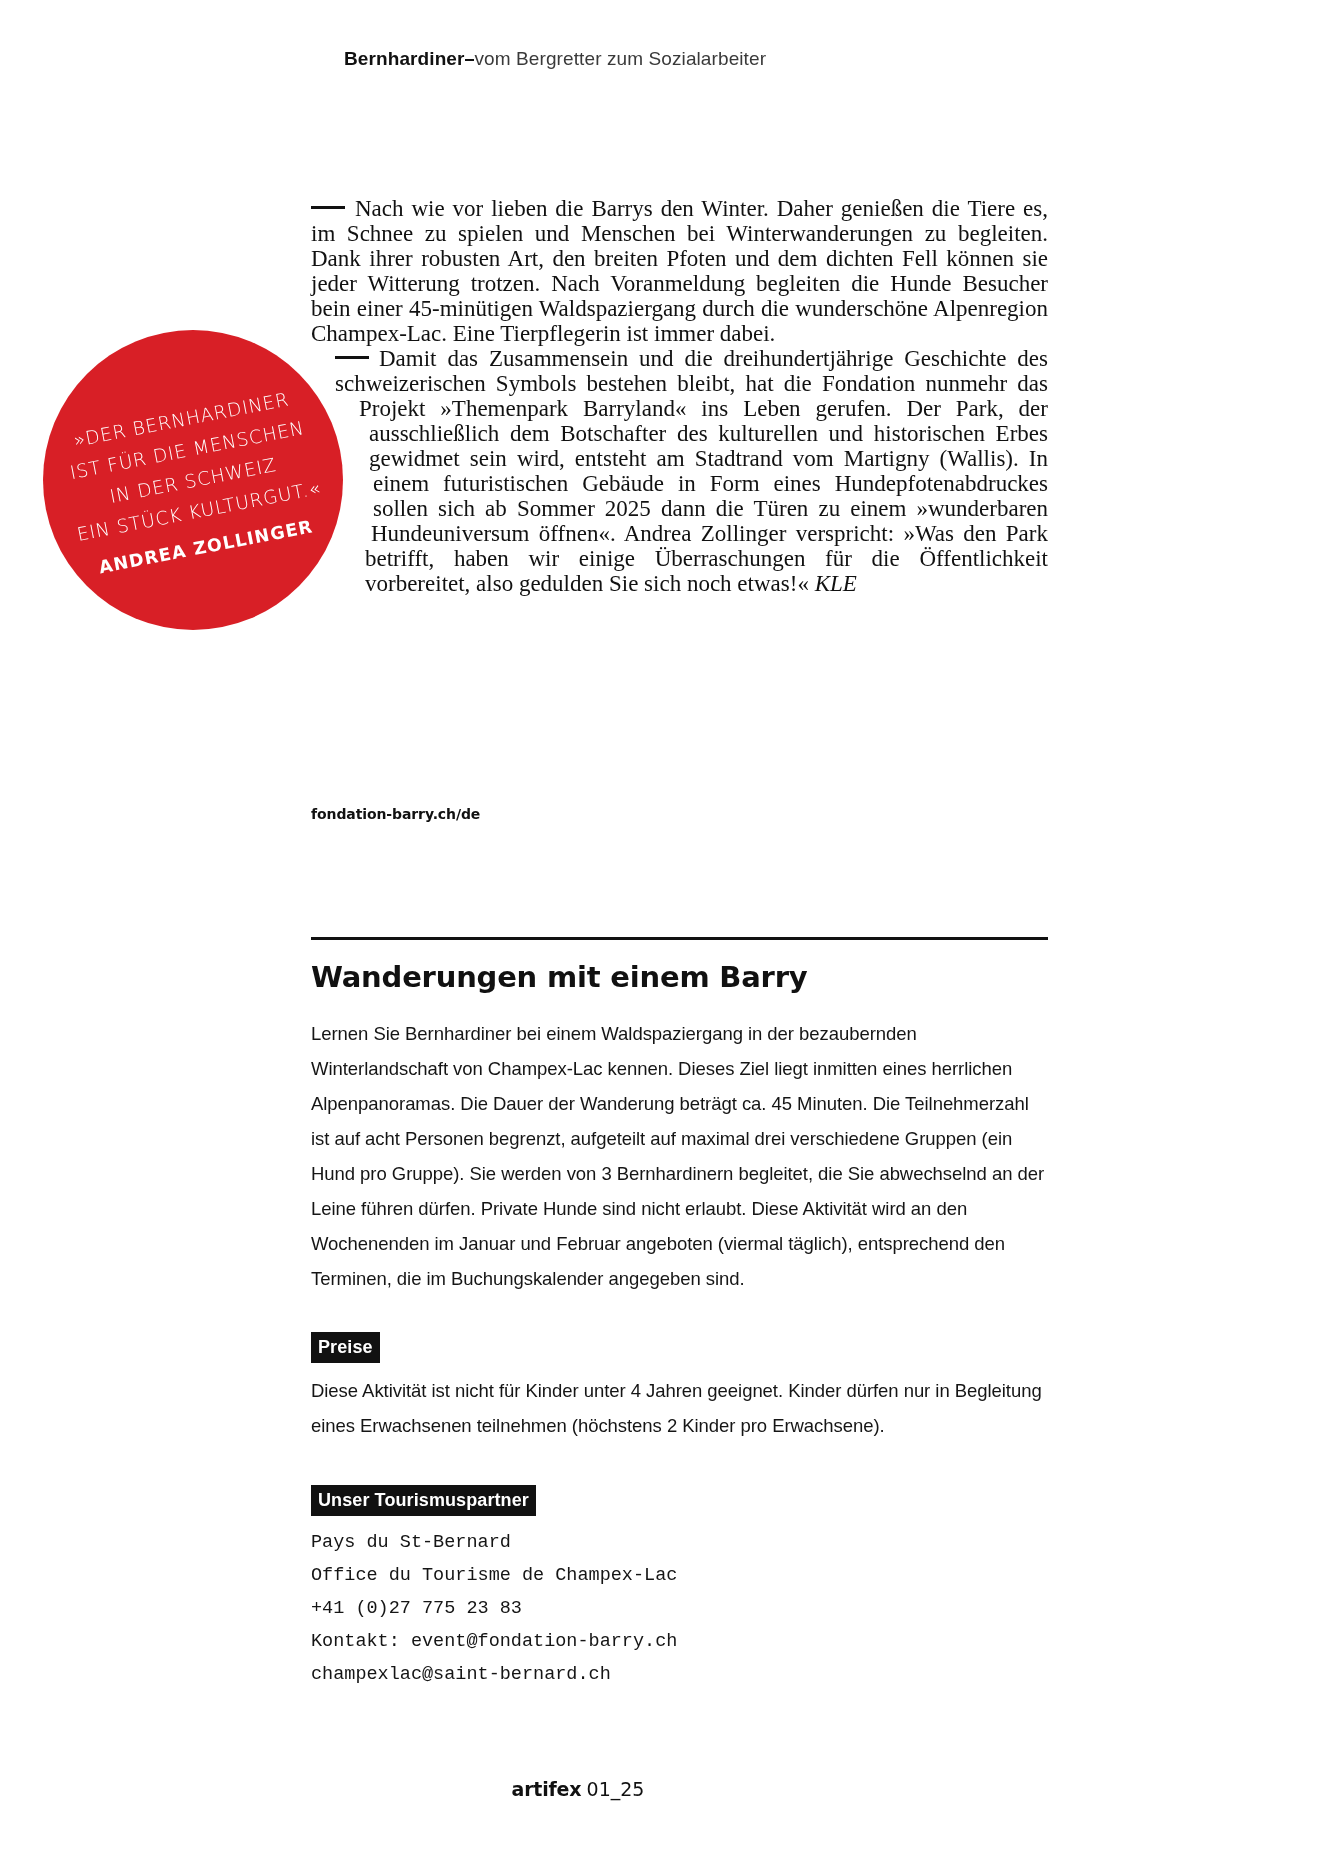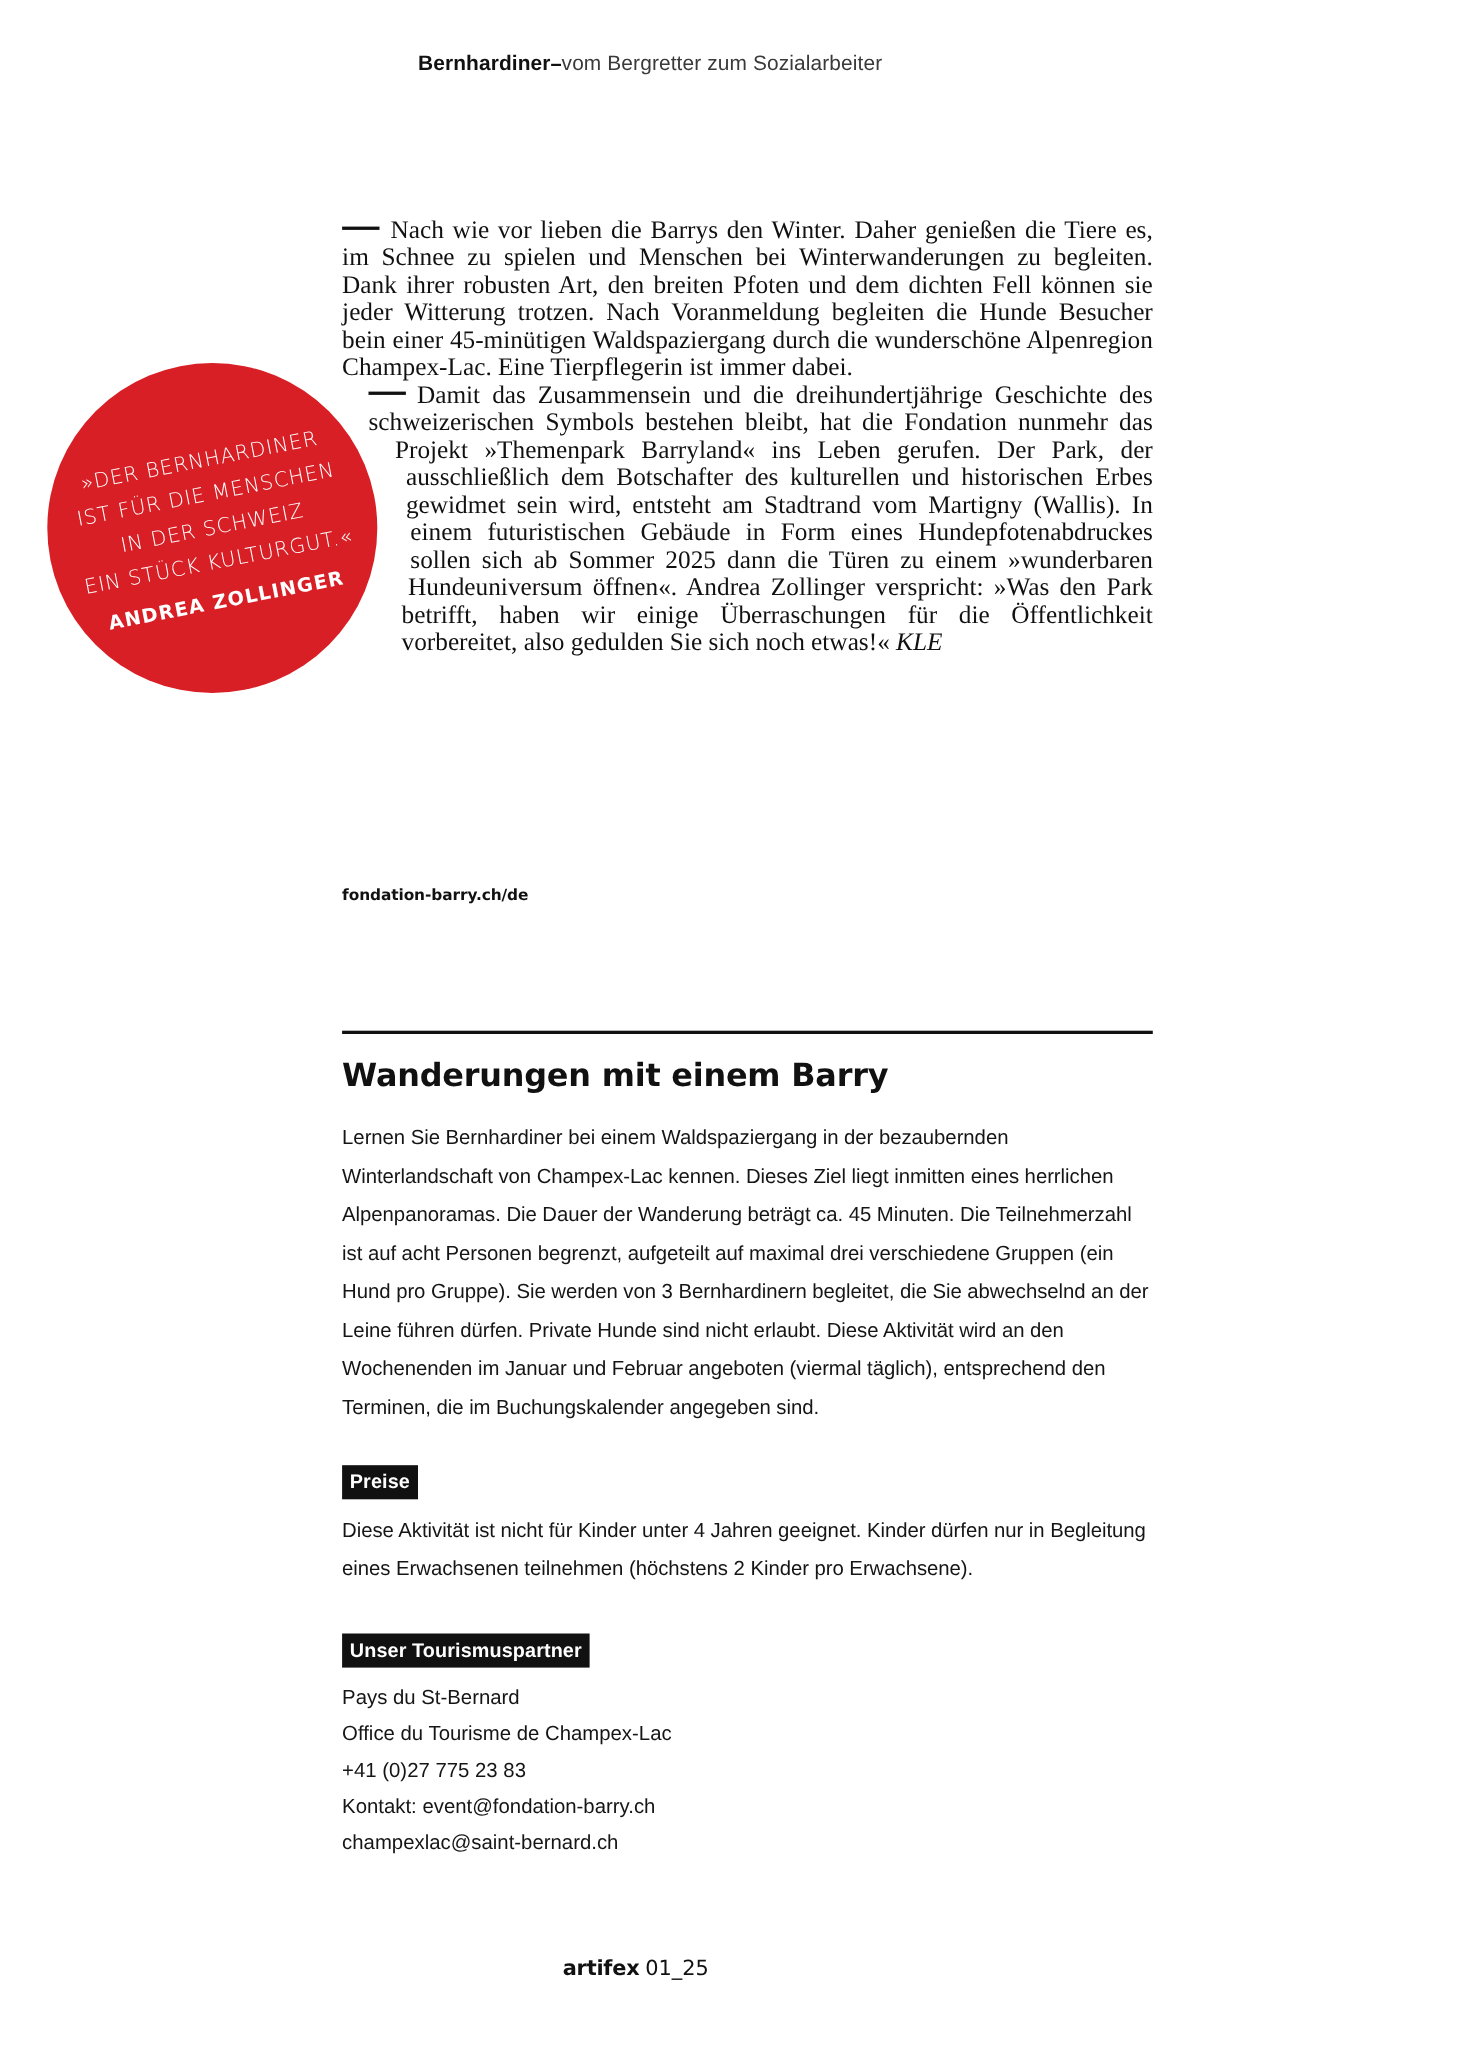--- a/index.html
+++ b/index.html
@@ -27,21 +27,20 @@
     position: absolute;
     left: 344px;
     top: 48px;
     font-size: 19px;
     letter-spacing: 0.1px;
     white-space: nowrap;
   }
   .runhead .rh-strong {
     font-weight: 700;
     color: #111111;
-    margin-left: 36px;
   }
   .runhead .rh-rule {
     display: inline-block;
     width: 9px;
     border-bottom: 2px solid #111;
     vertical-align: 4px;
     margin: 0 1px 0 0;
   }
   .runhead .rh-rest {
     font-weight: 400;
@@ -185,21 +184,21 @@
     font-family: Liberation Sans, sans-serif;
     font-weight: 700;
     font-size: 18px;
     line-height: 1;
     padding: 6px 7px 7px 7px;
     letter-spacing: 0.1px;
   }
   .tag-wrap { margin: 36px 0 10px 0; }
   .tag-wrap-2 { margin: 42px 0 10px 0; }
   .contact-line {
-    font-family: Liberation Sans, sans-serif;
+    font-family: Liberation Mono, monospace;
     font-size: 18.5px;
     line-height: 33px;
     color: #151515;
   }
 
   
   .footer {
     position: absolute;
     left: 0;
     top: 1778px;

